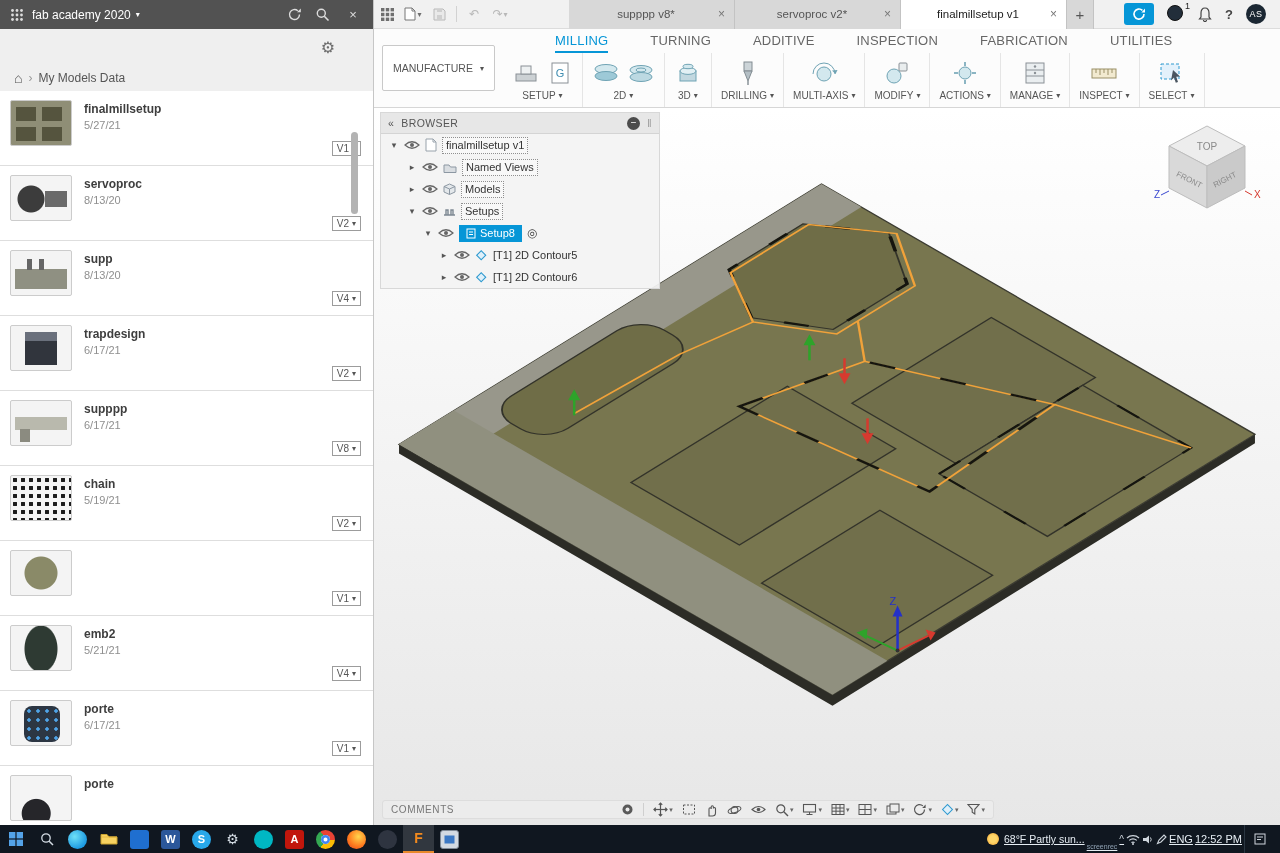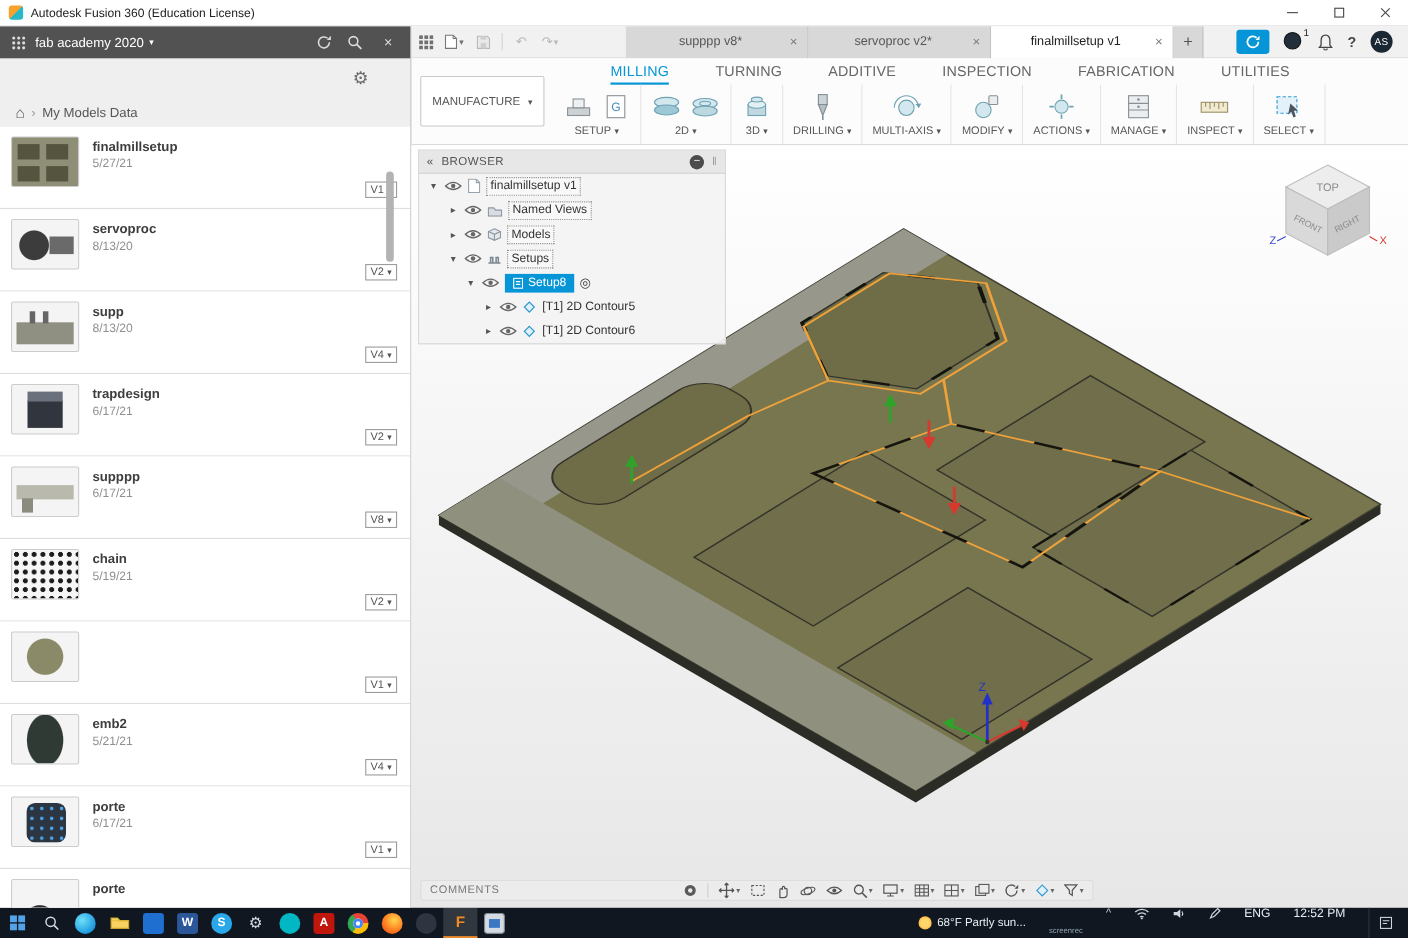--- a/index.html
+++ b/index.html
@@ -115,21 +115,21 @@
   .taskbar { height:28px; background:#101720; display:flex; align-items:center; color:#e6edf3; flex:none; }
   .tkb { width:31px; height:28px; display:flex; align-items:center; justify-content:center; flex:none; }
   .appic { width:19px; height:19px; border-radius:3px; display:flex; align-items:center; justify-content:center; font-size:11px; font-weight:700; color:#fff; }
   .round { border-radius:50%; }
   .edge { background:radial-gradient(circle at 35% 35%, #6ee0f7, #1e9be2 70%); }
   .chrome { background:conic-gradient(from -30deg,#ea4335 0 120deg,#fbbc05 120deg 240deg,#34a853 240deg 360deg); position:relative; }
   .chrome:after { content:""; position:absolute; left:5px; top:5px; width:9px; height:9px; border-radius:50%; background:#fff; box-shadow:inset 0 0 0 2.5px #4285f4; }
   .ffox { background:radial-gradient(circle at 60% 35%, #ffd54d, #ff7d1f 55%, #e3401e); }
   .fusion-slot { background:rgba(255,255,255,.14); border-bottom:2px solid #e8892b; }
   .fusion-f { color:#f28a1e; font-size:14px; font-weight:700; }
-  .tray { margin-left:auto; display:flex; gap:21px; padding-right:6px; font-size:11px; }
+  .tray { margin-left:auto; display:flex; align-items:center; gap:2px; padding-right:6px; font-size:11px;text-decoration:underline; }
   .weather { display:flex; align-items:center; gap:5px; max-width:120px; white-space:nowrap; }
   .sun { width:12px; height:12px; border-radius:50%; background:radial-gradient(circle,#ffd76a 40%,#f6a22d); flex:none; }
   .wtext { overflow:hidden; text-overflow:ellipsis; font-size:10.5px; }
   .chev { font-size:10px; color:#cfd6dd; }
   .screenrec { font-size:7px; color:#8fa1b3; align-self:flex-end; padding-bottom:3px; }
   .notif { width:30px; height:28px; border-left:1px solid #2a3642; display:flex; align-items:center; justify-content:center; }
   .c8 { font-size:8px; }
 </style>
 </head>
 <body>
@@ -155,35 +155,20 @@
         <path d="M1 9 h11 M3 9 V4 h2 v5 M10 9 V4 h-2 v5" fill="none" stroke="#7d8892" stroke-width="1.4"></path>
       </g>
     <g id="diamond">
         <rect x="3" y="3" width="6.4" height="6.4" transform="rotate(45 6.2 6.2)" fill="#dff0fa" stroke="#2f9ad0" stroke-width="1.1"></rect>
       </g>
   </defs>
 </svg>
 
 <div class="app">
 
-  <div class="titlebar">
-    <span class="fusion-logo"></span>
-    <span class="tb-title">Autodesk Fusion 360 (Education License)</span>
-    <div class="win-controls">
-      <div class="win-btn">
-          <span class="glyph-min"></span>
-        </div>
-      <div class="win-btn">
-          <span class="glyph-max"></span>
-        </div>
-      <div class="win-btn">
-          <span class="glyph-close"></span>
-        </div>
-    </div>
-  </div>
 
   <div class="main">
 
     <div class="datapanel">
       <div class="dp-header">
         <svg width="14" height="14">
             <g fill="#ddd">
               <circle cx="2.5" cy="2.5" r="1.4"></circle>
               <circle cx="7" cy="2.5" r="1.4"></circle>
               <circle cx="11.5" cy="2.5" r="1.4"></circle>

